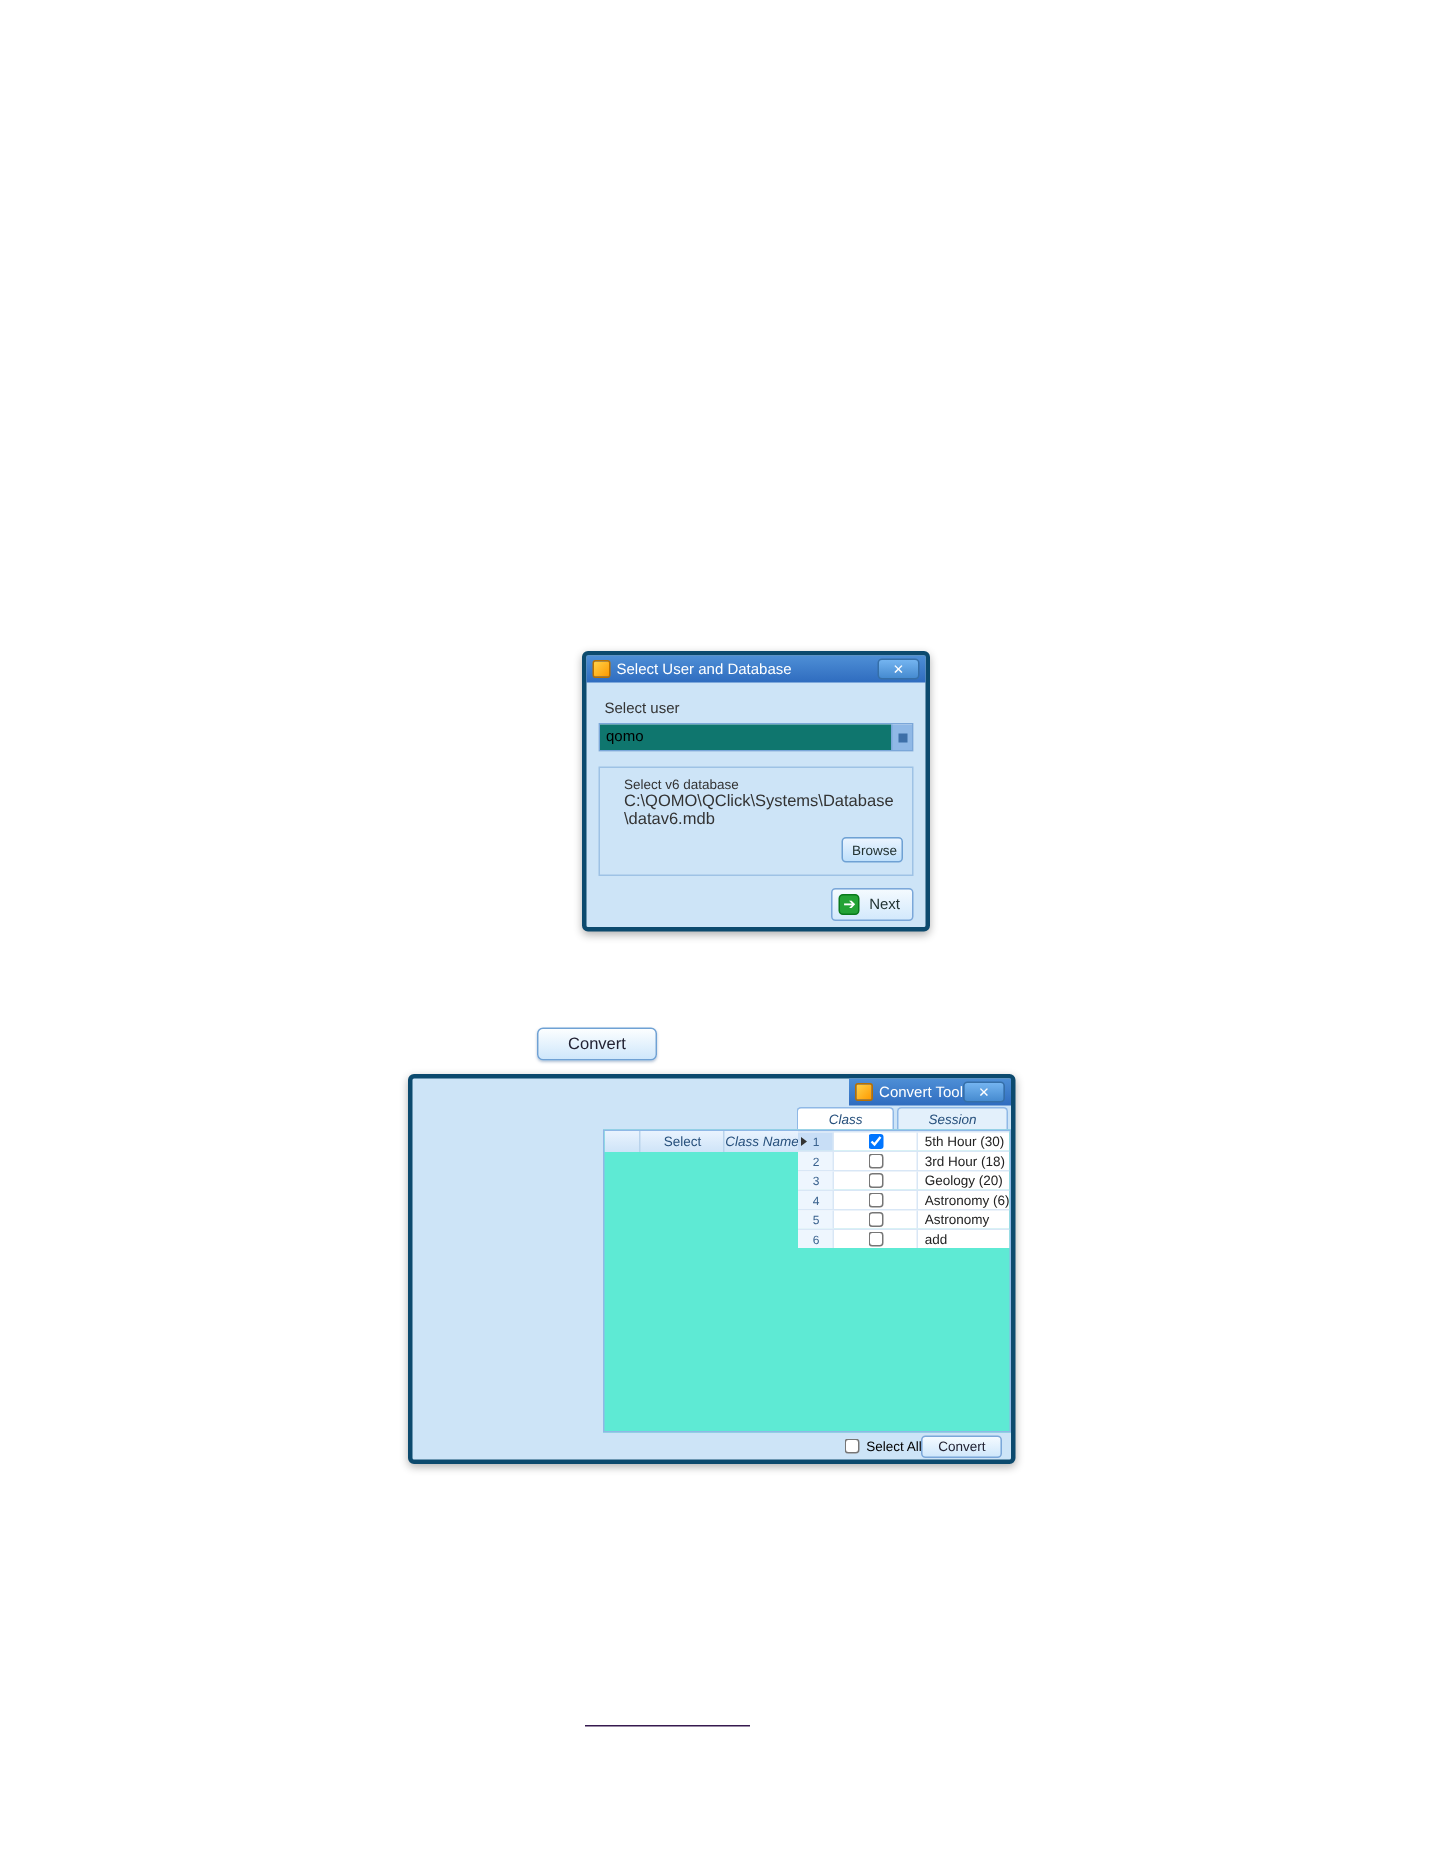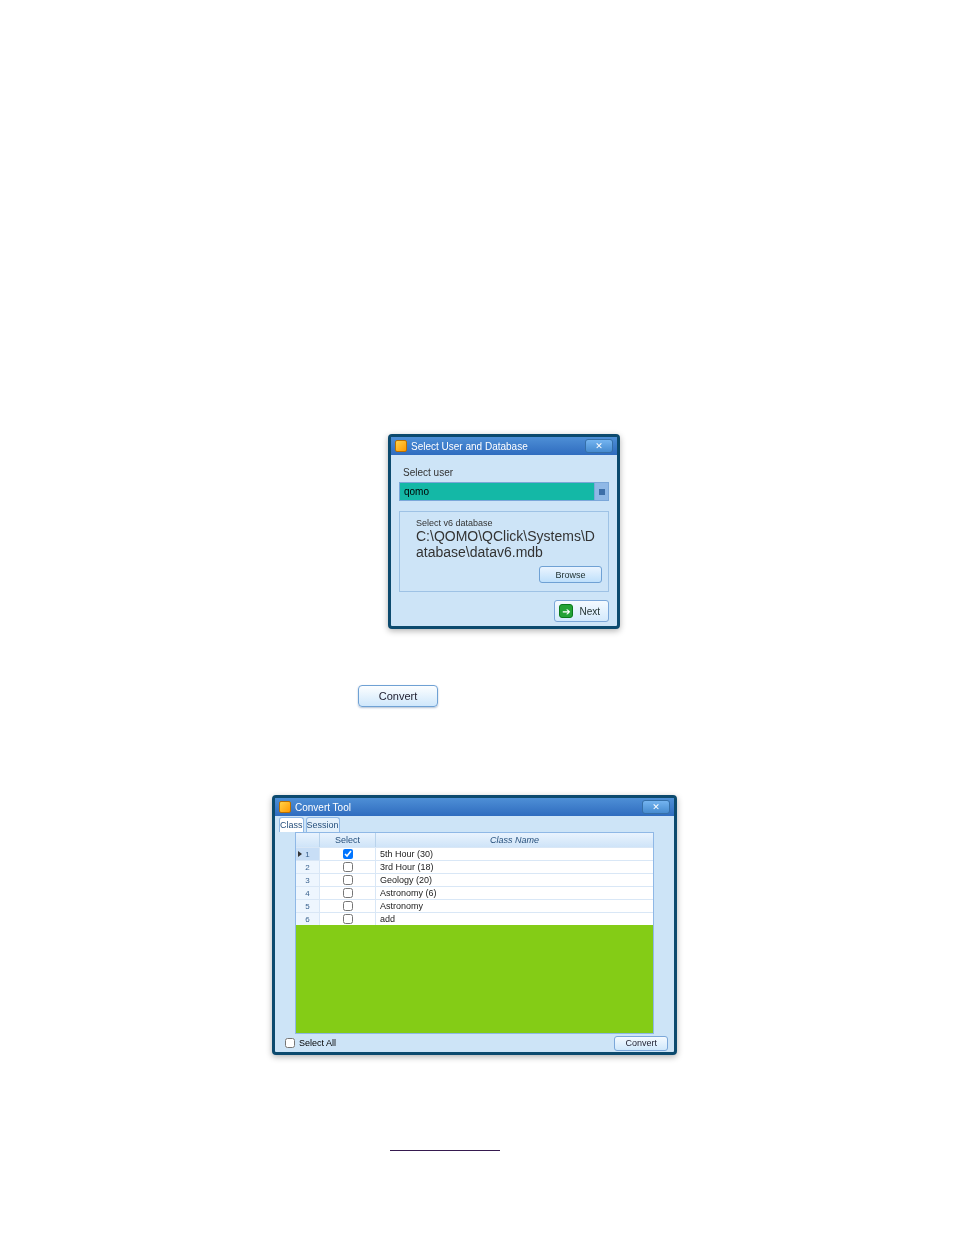--- a/index.html
+++ b/index.html
@@ -10,40 +10,40 @@
   .titlebar { height:18px; background:linear-gradient(#4e8fd6,#2f6cbf); display:flex; align-items:center; padding:0 4px; color:#fff; font-size:10px; }
   .titlebar .app-icon { width:12px;height:12px;margin-right:4px;background:linear-gradient(135deg,#ffd24a,#ff9a00);border:1px solid #b86f00;border-radius:2px; }
   .titlebar .title-text { flex:1; }
   .close-btn { width:28px;height:14px;background:linear-gradient(#74b4f0,#468bd0);border:1px solid #356fa8;border-radius:3px;color:#fff;display:flex;align-items:center;justify-content:center;font-size:9px;line-height:1;cursor:pointer; }
 
   
   .dlg1 { left:388px; top:434px; width:232px; padding-bottom:4px; }
   .dlg1 .body { padding:6px 8px 2px 8px; font-size:10px; color:#333; }
   .dlg1 .lbl { margin:6px 4px 4px 4px; }
   .user-field { display:flex; border:1px solid #7ba7d9; background:#fff; }
-  .user-input { flex:1; border:none; padding:3px 4px; font-size:10px; outline:none; background:#14b8a6; }
+  .user-input { flex:1; border:none; padding:3px 4px; font-size:10px; outline:none; background:#0f766e; }
   .dd-btn { width:14px; background:#8fb8e6; border-left:1px solid #7ba7d9; display:flex; align-items:center; justify-content:center; }
   .dd-btn .sq { width:6px;height:6px;background:#3d6fa8; }
   .fieldset { border:1px solid #9ec2e5; margin-top:10px; padding:6px 6px 6px 16px; position:relative; }
   .db-lbl { font-size:9px; color:#333; }
-  .db-path{ font-size:14px; color:#333; word-break:break-all; }
-  .browse-btn { width:63px; height:17px; float:right; margin-top:6px; margin-bottom:2px; background:linear-gradient(#eaf4ff,#bfe0fb); border:1px solid #6fa1d4; border-radius:3px; font-size:9px; color:#233; cursor:pointer; }
+  .db-path{ font-size:11px; color:#333; word-break:break-all; }
+  .browse-btn { width:41px; height:17px; float:right; margin-top:6px; margin-bottom:2px; background:linear-gradient(#eaf4ff,#bfe0fb); border:1px solid #6fa1d4; border-radius:3px; font-size:9px; color:#233; cursor:pointer; }
   .next-row { padding:6px 8px 0 8px; display:flex; justify-content:flex-end; align-items:center; }
   .next-btn { display:flex; align-items:center; font-size:10px; color:#233; cursor:pointer; background:linear-gradient(#f4faff,#d3e9fc); border:1px solid #7ba7d9; border-radius:3px; padding:3px 8px 3px 4px; }
   .next-btn .arrow-ic { width:14px;height:14px;background:#24a336;border-radius:3px;margin-right:6px;display:flex;align-items:center;justify-content:center;color:#fff;font-size:10px;border:1px solid #0a7a1c; }
 
   
   .convert-lone { position:absolute; left:358px; top:685px; width:80px; height:22px; background:linear-gradient(#fcfeff,#cfe7fb); border:1px solid #6fa1d4; border-radius:4px; font-size:11px; color:#223; cursor:pointer; box-shadow:0 1px 2px rgba(60,100,150,.4); }
 
   
-  .dlg2 { left:272px; top:795px; width:405px; height:260px; display:flex; flex-direction:column; }
+  .dlg2 { left:272px; top:716px; width:405px; height:260px; display:flex; flex-direction:column;align-items:flex-end; }
   .dlg2 .tabrow { height:16px; padding-left:4px; display:flex; align-items:flex-end; font-size:9px; }
-  .tab { padding:2px 0; border:1px solid #8fb8e6; border-bottom:none; border-top-left-radius:3px; border-top-right-radius:3px; margin-right:2px; background:#e3f0fb; color:#27507c; cursor:pointer; }
+  .tab { padding:2px 20px; border:1px solid #8fb8e6; border-bottom:none; border-top-left-radius:3px; border-top-right-radius:3px; margin-right:2px; background:#e3f0fb; color:#27507c; cursor:pointer;font-style:italic; }
   .tab.active { background:#fff; }
-  .gridwrap { flex:1; margin:0 20px; background:#84cc16; border:1px solid #8fb8e6; display:flex; flex-direction:column; overflow:hidden; }
+  .gridwrap { flex:1; margin:0 0; background:#5eead4; border:1px solid #8fb8e6; display:flex; flex-direction:row; overflow:hidden; }
   .ghead { display:flex; height:14px; background:linear-gradient(#e9f3fe,#cfe4f8); font-size:9px; color:#27507c; }
   .col-rowhdr { width:24px; border-right:1px solid #b9d3ec; }
   .col-select { width:56px; border-right:1px solid #b9d3ec; display:flex;align-items:center;justify-content:center; }
   .col-name   { flex:1; display:flex;align-items:center;justify-content:center;font-style:italic; }
   .grow { display:flex; height:13px; font-size:9px; color:#222; background:#fff; border-top:1px solid #d9e7f6; }
   .grow:nth-child(even){}
   .grow.current .rh { background:#c8def6; }
   .rh { width:24px; border-right:1px solid #d9e7f6; display:flex; align-items:center; justify-content:center; font-size:8px; color:#3a628e; background:#eef6fe; position:relative; }
   .cur-ind { position:absolute; left:2px; border-left:4px solid #333; border-top:3px solid transparent; border-bottom:3px solid transparent; }
   .csel { width:56px; border-right:1px solid #d9e7f6; display:flex;align-items:center;justify-content:center; }

